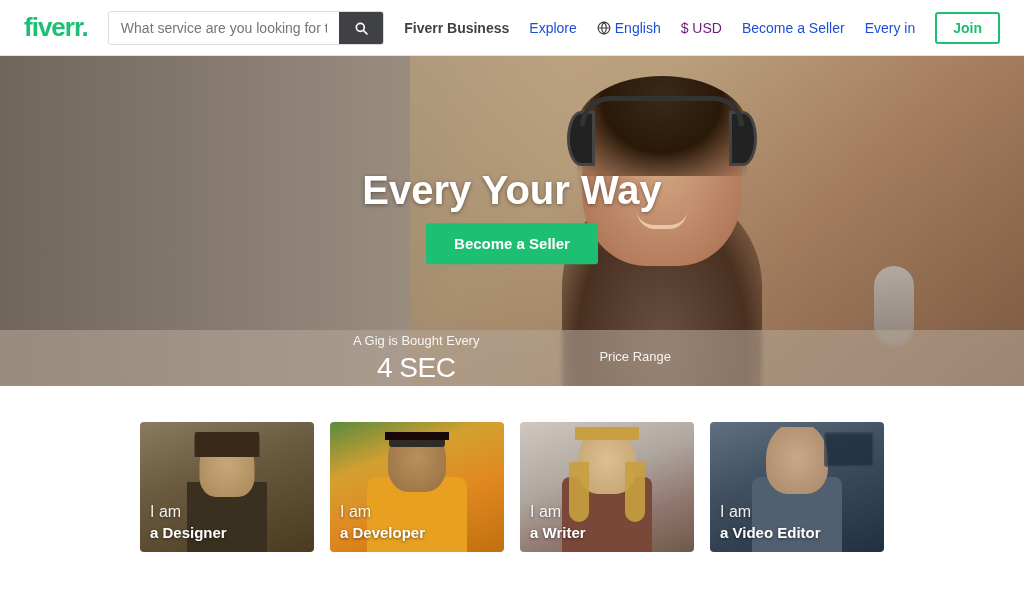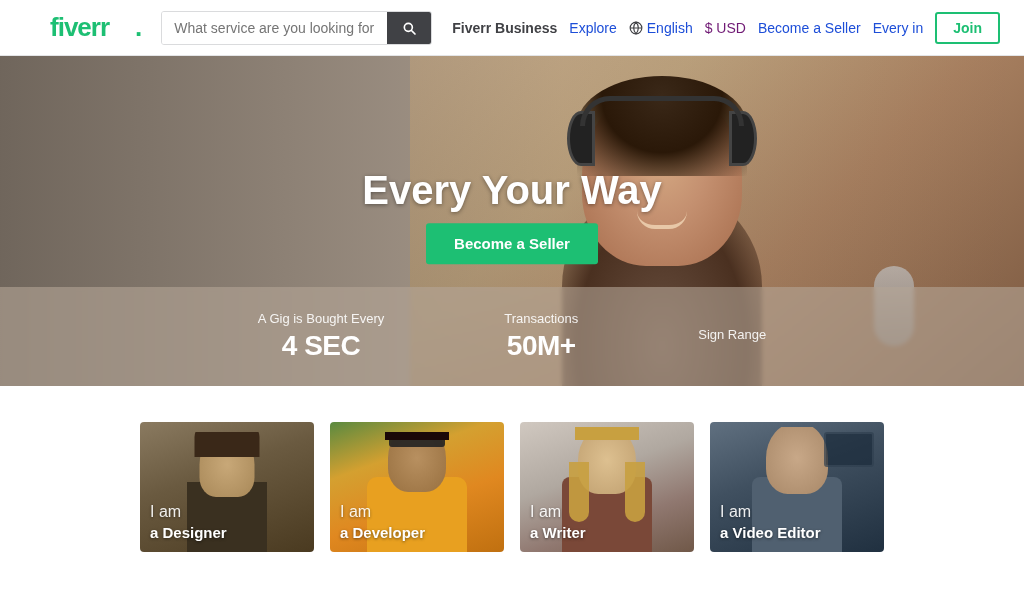--- a/index.html
+++ b/index.html
@@ -17,21 +17,21 @@
       z-index: 10;
     }
     .navbar-logo {
       font-size: 26px;
       font-weight: 900;
       color: #404145;
       letter-spacing: -1px;
       margin-right: 20px;
       flex-shrink: 0;
     }
-    .navbar-logo span { color: #1dbf73; margin-left: 26px; }
+    .navbar-logo span { color: #1dbf73; }
     .search-bar {
       display: flex;
       flex: 1;
       max-width: 440px;
       border: 1px solid #dadbdd;
       border-radius: 3px;
       overflow: hidden;
       margin-right: 20px;
     }
     .search-input {
@@ -48,21 +48,21 @@
       padding: 0 14px;
       cursor: pointer;
       display: flex;
       align-items: center;
       justify-content: center;
     }
     .search-button svg { fill: #fff; }
     .navbar-links {
       display: flex;
       align-items: center;
-      gap: 12px;
+      gap: 20px;
       margin-left: auto;
     }
     .nav-link {
       font-size: 14px;
       color: #1d4ed8;
       cursor: pointer;
       white-space: nowrap;
       text-decoration: none;
     }
     .nav-link.business {
@@ -132,40 +132,40 @@
       border-radius: 3px;
       font-size: 15px;
       font-weight: 600;
       cursor: pointer;
     }
 
     
     .stats-bar {
       position: absolute;
       bottom: 0; left: 0; right: 0;
-      height: 99px;
+      height: 56px;
       background: rgba(180, 165, 150, 0.6);
       backdrop-filter: blur(2px);
       display: flex;
       align-items: center;
       justify-content: center;
       gap: 120px;
     }
     .stat-item {
       text-align: center;
       color: #fff;
     }
     .stat-label {
       font-size: 13px;
       opacity: 0.9;
       margin-bottom: 4px;
     }
     .stat-value {
       font-size: 28px;
-      font-weight: 700;
+      font-weight: 400;
       letter-spacing: -0.5px;
     }
 
     
     .community-section {
       background: #fff;
       padding: 36px 24px 24px;
     }
     .community-title {
       text-align: center;
@@ -272,25 +272,21 @@
     <h1 class="hero-title">Every Your Way</h1>
     <button class="become-seller-btn">Become a Seller</button>
   </div>
 
   <div class="stats-bar">
     <div class="stat-item">
       <div class="stat-label">A Gig is Bought Every</div>
       <div class="stat-value">4 SEC</div>
     </div>
     <div class="stat-item">
-      <div class="stat-label">Transactions</div>
-      <div class="stat-value">50M+</div>
-    </div>
-    <div class="stat-item">
-      <div class="stat-label">Sign Range</div>
+      <div class="stat-label">Price Range</div>
     </div>
   </div>
 </div>
 
 <div class="community-section">
 
   <div class="community-grid">
 
     <div class="community-card">
       <div class="card-bg card-bg-1">

